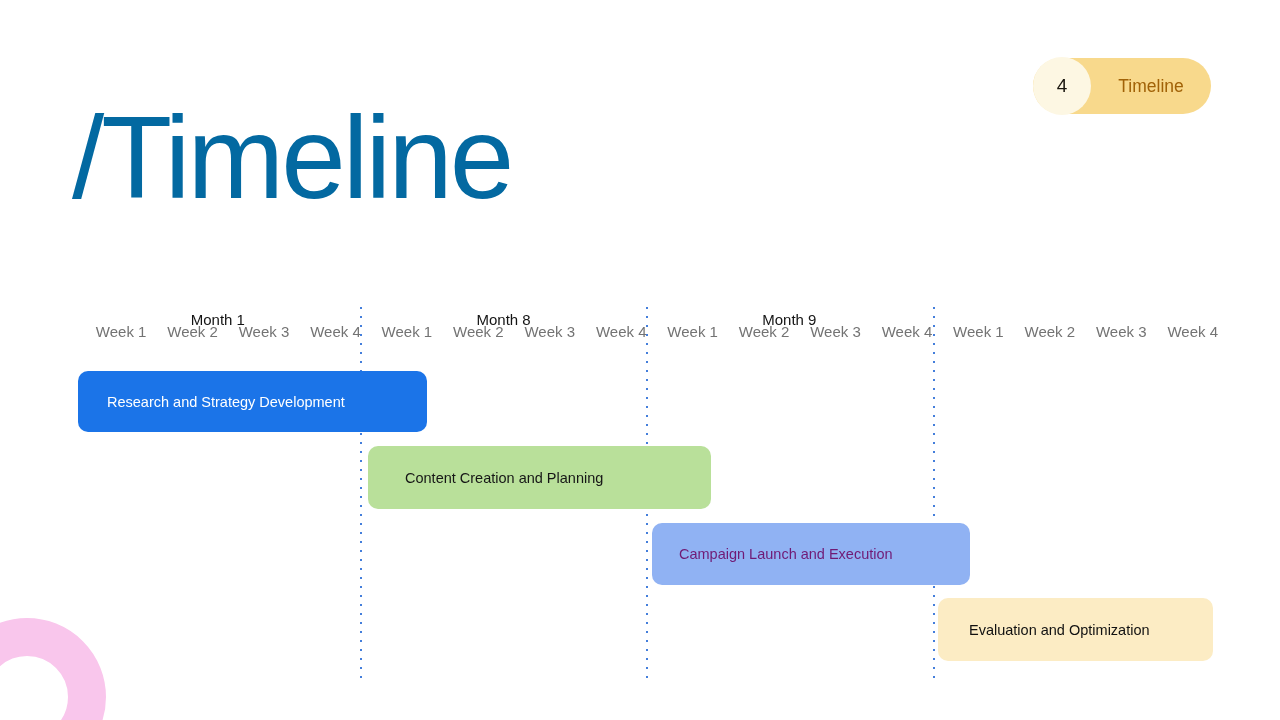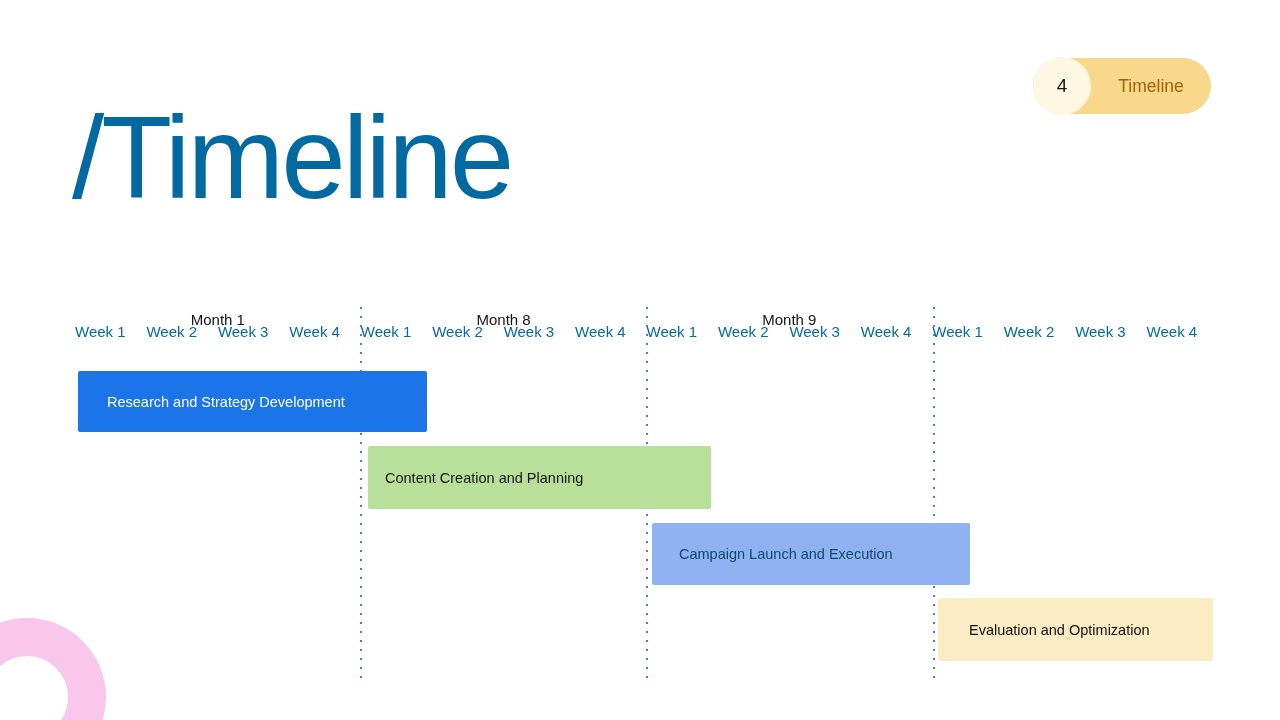--- a/index.html
+++ b/index.html
@@ -74,47 +74,47 @@
 
   
   .weeks-row {
     position: absolute;
     left: 75px; top: 323px;
     width: 1143px;
     display: grid;
     grid-template-columns: repeat(16, 1fr);
   }
   .week-label {
-    text-align: left;
+    text-align: right;
     font-size: 15px;
-    color: #0369a1;
+    color: #737373;
   }
 
   
   .divider {
     position: absolute;
     top: 307px;
     width: 2px; height: 377px;
     background-image: repeating-linear-gradient(to bottom, #447edb 0 2px, transparent 2px 9px);
   }
   .divider.m1 { left: 360px; }
   .divider.m2 { left: 646px; }
   .divider.m3 { left: 933px; }
 
   
   .task {
     position: absolute;
-    border-radius: 2px;
+    border-radius: 10px;
     display: flex;
     align-items: center;
     font-size: 14.5px;
     white-space: nowrap;
   }
   .task-0 { left: 78px;  top: 371px; width: 349px; height: 61px; padding-left: 29px; }
-  .task-1 { left: 368px; top: 446px; width: 343px; height: 63px; padding-left: 17px; }
+  .task-1 { left: 368px; top: 446px; width: 343px; height: 63px; padding-left: 37px; }
   .task-2 { left: 652px; top: 523px; width: 318px; height: 62px; padding-left: 27px; }
   .task-3 { left: 938px; top: 598px; width: 275px; height: 63px; padding-left: 31px; }
 </style>
 </head>
 <body>
 
 <div class="stage">
 
   <div class="decor-ring"></div>
 
@@ -153,20 +153,20 @@
   <div class="divider m1"></div>
   <div class="divider m2"></div>
   <div class="divider m3"></div>
 
   <div class="task task-0" style="background: rgb(27, 116, 232); color: rgb(255, 255, 255);">
     <span>Research and Strategy Development</span>
   </div>
   <div class="task task-1" style="background: rgb(185, 224, 154); color: rgb(22, 22, 22);">
     <span>Content Creation and Planning</span>
   </div>
-  <div class="task task-2" style="background: rgb(144, 178, 243); color: #0c4a6e;">
+  <div class="task task-2" style="background: rgb(144, 178, 243); color: #701a75;">
     <span>Campaign Launch and Execution</span>
   </div>
   <div class="task task-3" style="background: rgb(252, 236, 196); color: rgb(17, 17, 17);">
     <span>Evaluation and Optimization</span>
   </div>
 
 </div>
 
 </body></html>

